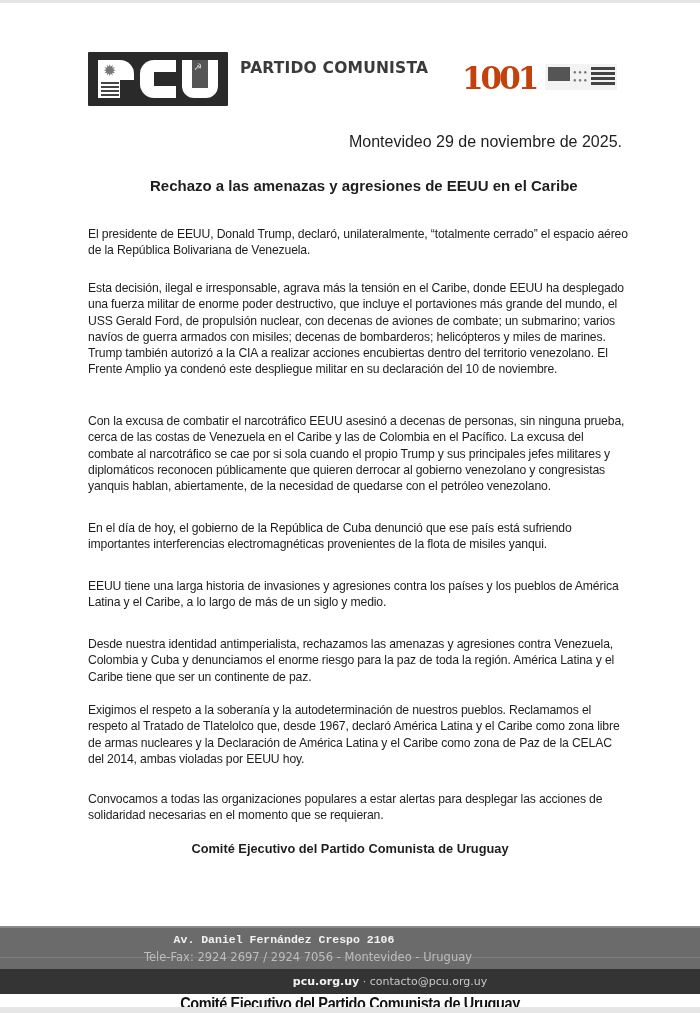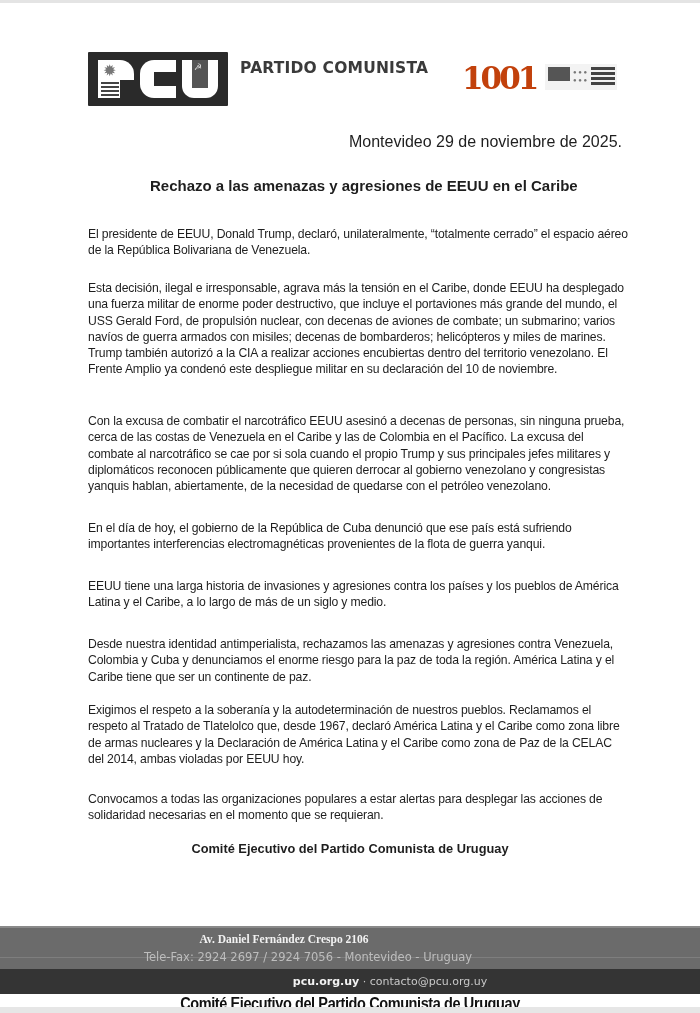--- a/index.html
+++ b/index.html
@@ -49,21 +49,21 @@
   .para { position: absolute; left: 80px; width: 540px; margin: 8px; letter-spacing: -0.15px; }
   .sig { position: absolute; left: 0; width: 700px; top: 841px; text-align: center; font-weight: bold; font-size: 12.8px; }
 
   
   .foot-grey {
     position: absolute; left: 0; top: 926px; width: 700px; height: 43px;
     background: linear-gradient(#8a8a8a 0 2px, #6b6b6b 2px 100%);
   }
   .foot-line { position: absolute; left: 0; top: 957px; width: 700px; height: 1px; background: #7e7e7e; }
   .addr { position: absolute; left: 0; width: 568px; top: 933px; text-align: center;
-    font-family: Liberation Serif, serif; font-weight: bold; font-size: 11.5px; color: #f2f2f2; }
+    font-family: Liberation Mono, monospace; font-weight: bold; font-size: 11.5px; color: #f2f2f2; }
   .phone { position: absolute; left: 0; width: 616px; top: 950px; text-align: center;
     font-family: "DejaVu Sans", sans-serif; font-size: 11.5px; color: #bdbdbd; }
   .foot-dark { position: absolute; left: 0; top: 969px; width: 700px; height: 26px; background: #343434; }
   .web { position: absolute; left: 0; width: 692px; top: 975px; text-align: center;
     font-family: "DejaVu Sans", sans-serif; font-size: 11px; color: #c8c8c8; padding-left: 44px; }
   .web b { color: #f2f2f2; }
   .foot-cut { position: absolute; left: 0; width: 700px; top: 994px; height: 13px; overflow: hidden; text-align: center; background: #fff; }
   .foot-cut span { display: inline-block; margin-top: -6px; font-weight: bold; font-size: 14.5px; color: #111; letter-spacing: -0.4px; transform: scaleY(1.1); }
   .foot-bottom { position: absolute; left: 0; top: 1007px; width: 700px; height: 6px; background: #e6e6e6; }
 </style>
@@ -100,21 +100,21 @@
   </div>
 </div>
 
 <div class="doc">
   <div class="date">Montevideo 29 de noviembre de 2025.</div>
   <div class="title">Rechazo a las amenazas y agresiones de EEUU en el Caribe</div>
 
   <p class="para" style="top:218px">El presidente de EEUU, Donald Trump, declaró, unilateralmente, “totalmente cerrado” el espacio aéreo de la República Bolivariana de Venezuela.</p>
   <p class="para" style="top:272px">Esta decisión, ilegal e irresponsable, agrava más la tensión en el Caribe, donde EEUU ha desplegado una fuerza militar de enorme poder destructivo, que incluye el portaviones más grande del mundo, el USS Gerald Ford, de propulsión nuclear, con decenas de aviones de combate; un submarino; varios navíos de guerra armados con misiles; decenas de bombarderos; helicópteros y miles de marines. Trump también autorizó a la CIA a realizar acciones encubiertas dentro del territorio venezolano. El Frente Amplio ya condenó este despliegue militar en su declaración del 10 de noviembre.</p>
   <p class="para" style="top:405px">Con la excusa de combatir el narcotráfico EEUU asesinó a decenas de personas, sin ninguna prueba, cerca de las costas de Venezuela en el Caribe y las de Colombia en el Pacífico. La excusa del combate al narcotráfico se cae por si sola cuando el propio Trump y sus principales jefes militares y diplomáticos reconocen públicamente que quieren derrocar al gobierno venezolano y congresistas yanquis hablan, abiertamente, de la necesidad de quedarse con el petróleo venezolano.</p>
-  <p class="para" style="top:512px">En el día de hoy, el gobierno de la República de Cuba denunció que ese país está sufriendo importantes interferencias electromagnéticas provenientes de la flota de guerra yanqui.</p>
+  <p class="para" style="top:512px">En el día de hoy, el gobierno de la República de Cuba denunció que ese país está sufriendo importantes interferencias electromagnéticas provenientes de la flota de misiles yanqui.</p>
   <p class="para" style="top:570px">EEUU tiene una larga historia de invasiones y agresiones contra los países y los pueblos de América Latina y el Caribe, a lo largo de más de un siglo y medio.</p>
   <p class="para" style="top:628px">Desde nuestra identidad antimperialista, rechazamos las amenazas y agresiones contra Venezuela, Colombia y Cuba y denunciamos el enorme riesgo para la paz de toda la región. América Latina y el Caribe tiene que ser un continente de paz.</p>
   <p class="para" style="top:694px">Exigimos el respeto a la soberanía y la autodeterminación de nuestros pueblos. Reclamamos el respeto al Tratado de Tlatelolco que, desde 1967, declaró América Latina y el Caribe como zona libre de armas nucleares y la Declaración de América Latina y el Caribe como zona de Paz de la CELAC del 2014, ambas violadas por EEUU hoy.</p>
   <p class="para" style="top:783px">Convocamos a todas las organizaciones populares a estar alertas para desplegar las acciones de solidaridad necesarias en el momento que se requieran.</p>
 
   <div class="sig">Comité Ejecutivo del Partido Comunista de Uruguay</div>
 </div>
 
 <div class="foot-grey"></div>
 <div class="foot-line"></div>

